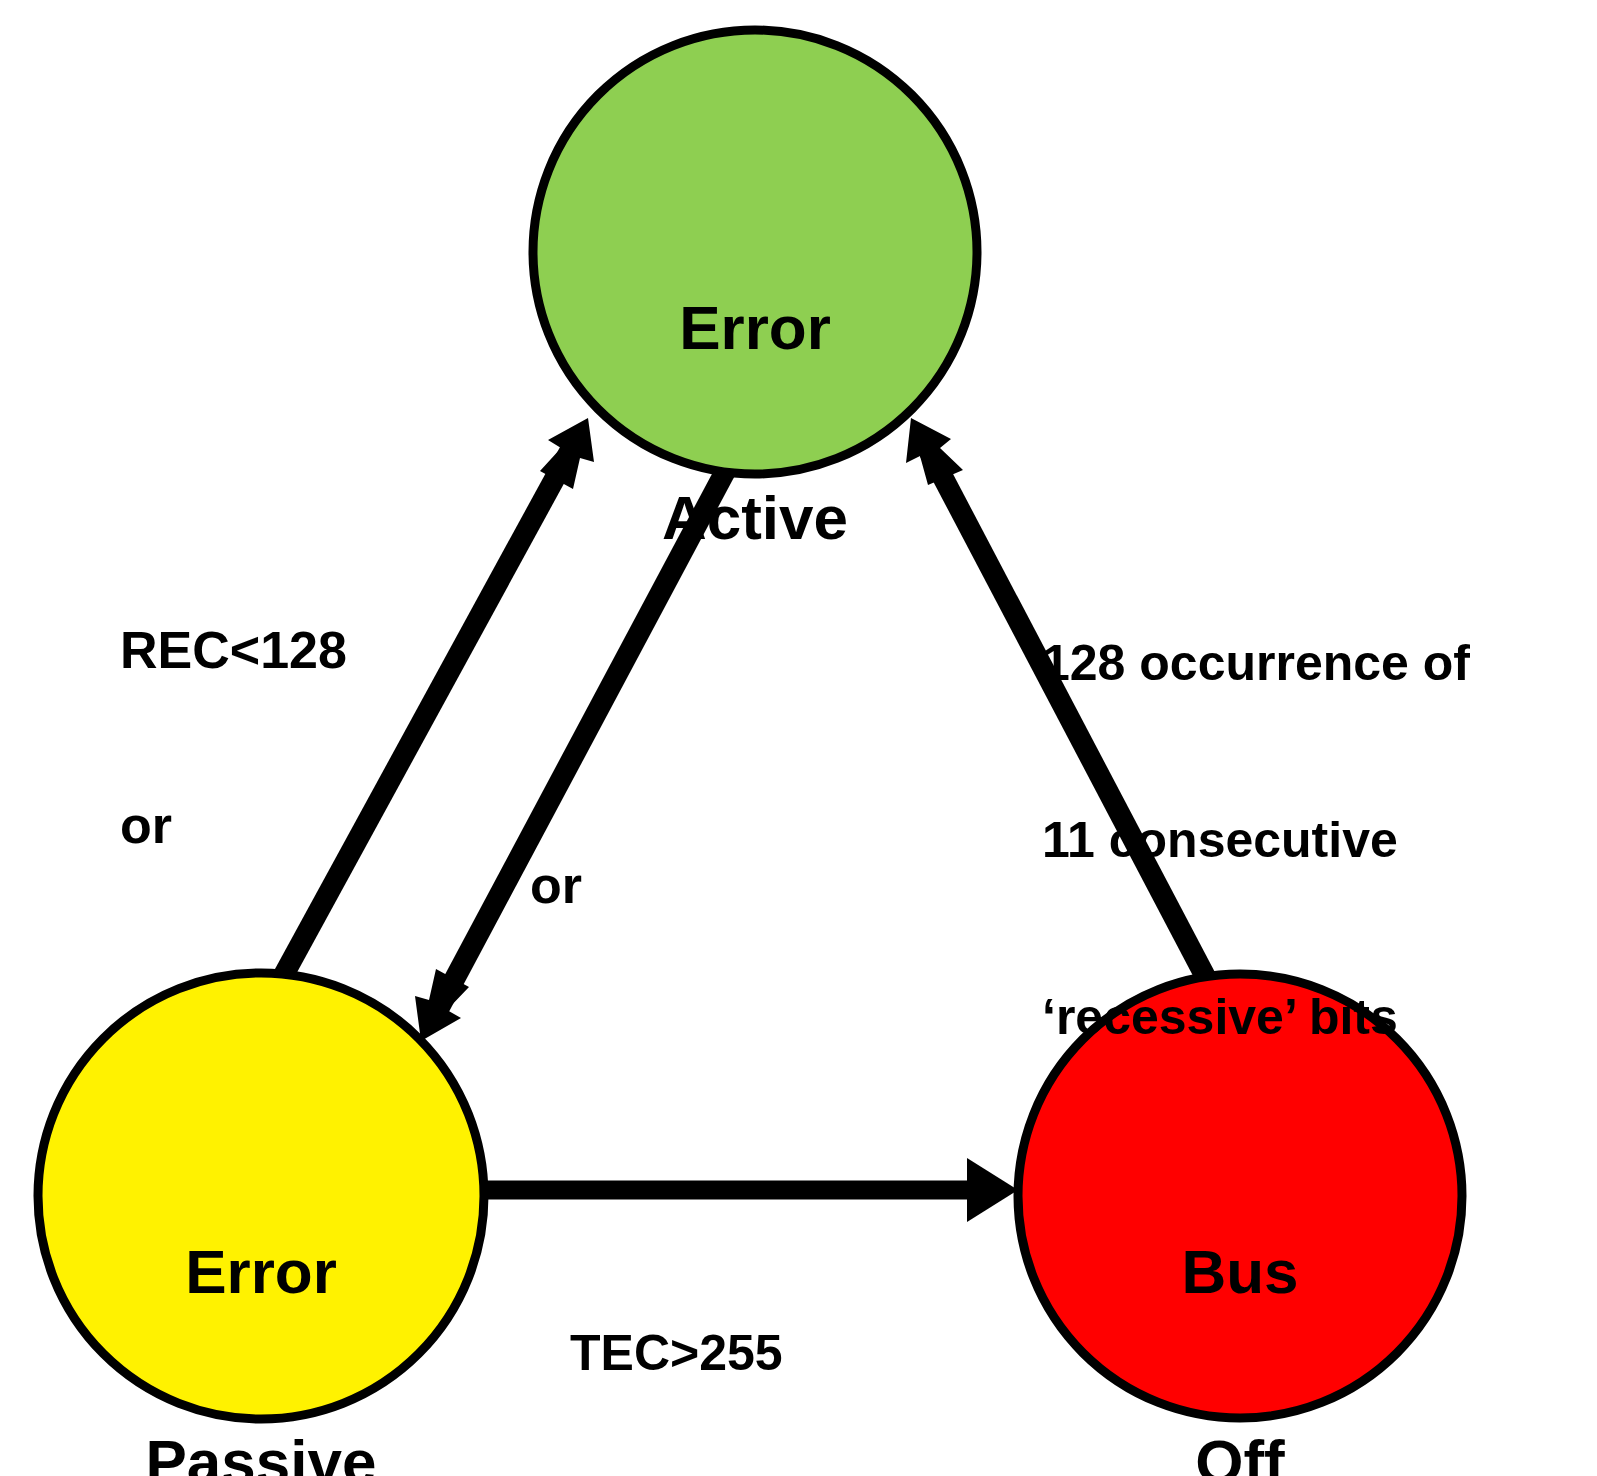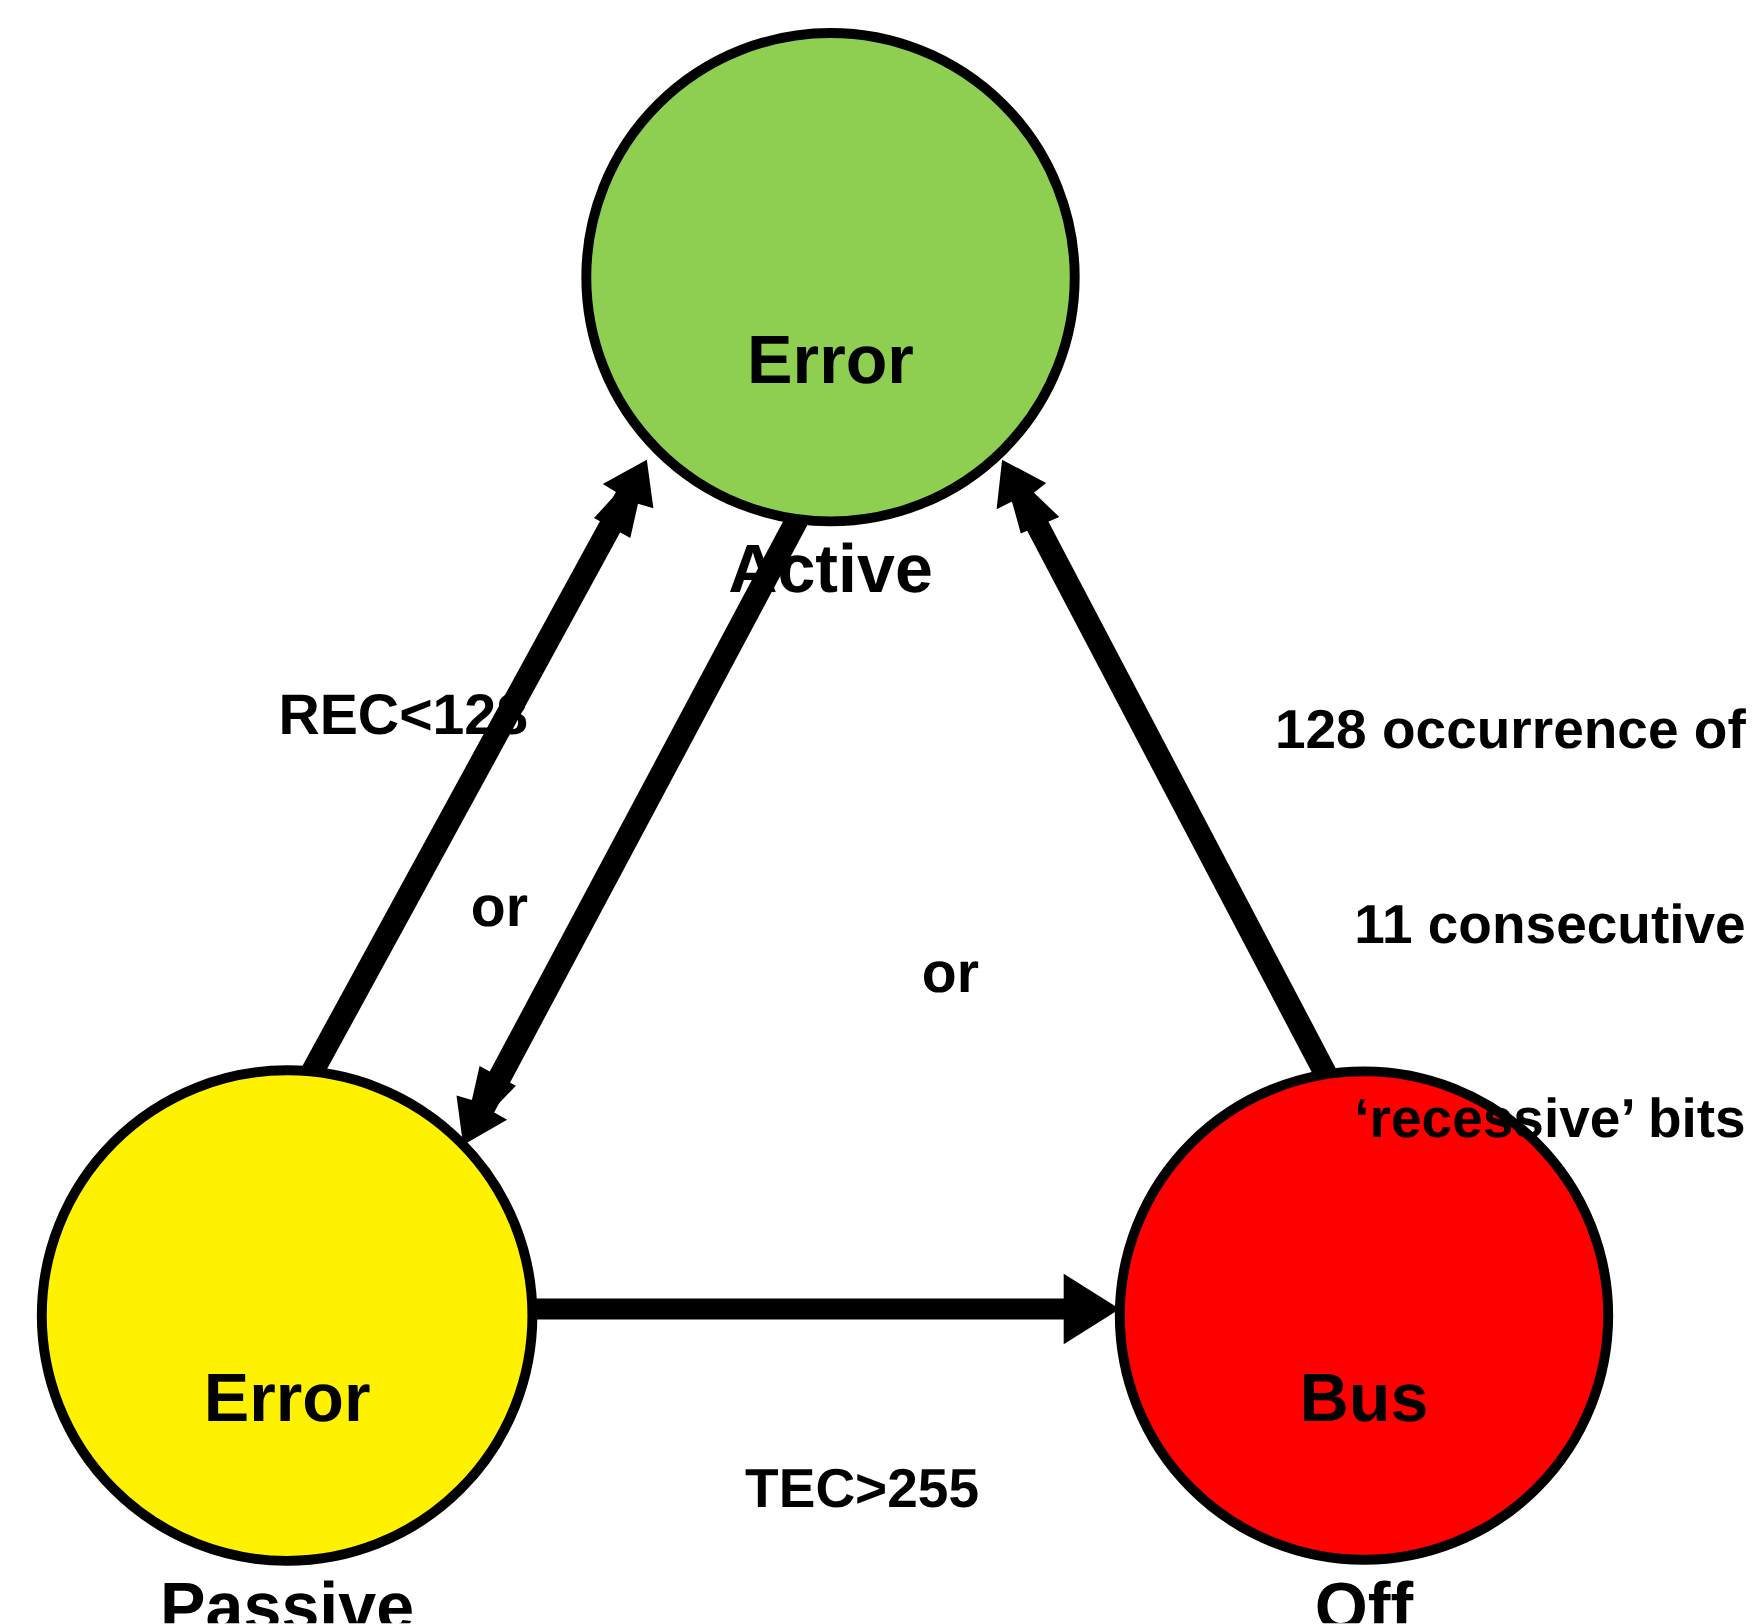--- a/index.html
+++ b/index.html
@@ -26,21 +26,21 @@
     position: absolute;
     text-align: center;
     font-weight: bold;
     color: #000000;
     line-height: 1.02;
     white-space: pre;
     pointer-events: none;
   }
   .edge-label {
     position: absolute;
-    text-align: right;
+    text-align: left;
     color: #000000;
     line-height: 1.12;
     white-space: pre;
   }
   .lbl-bold { font-weight: bold; }
   .lbl-reg  { font-weight: 600; }
 </style>
 </head>
 <body>
 

